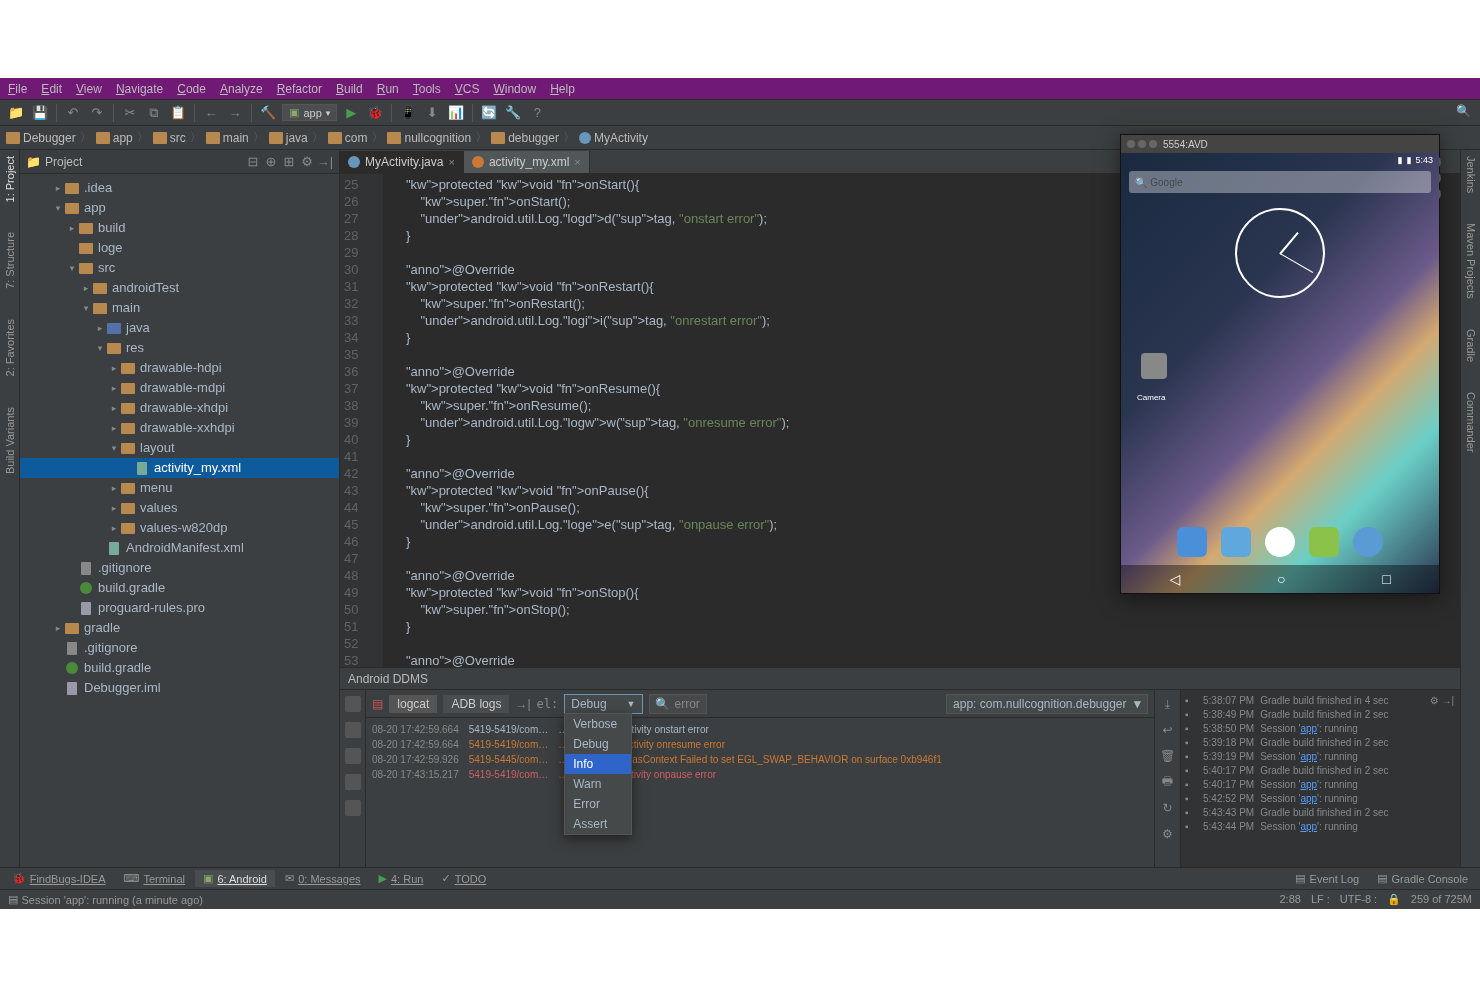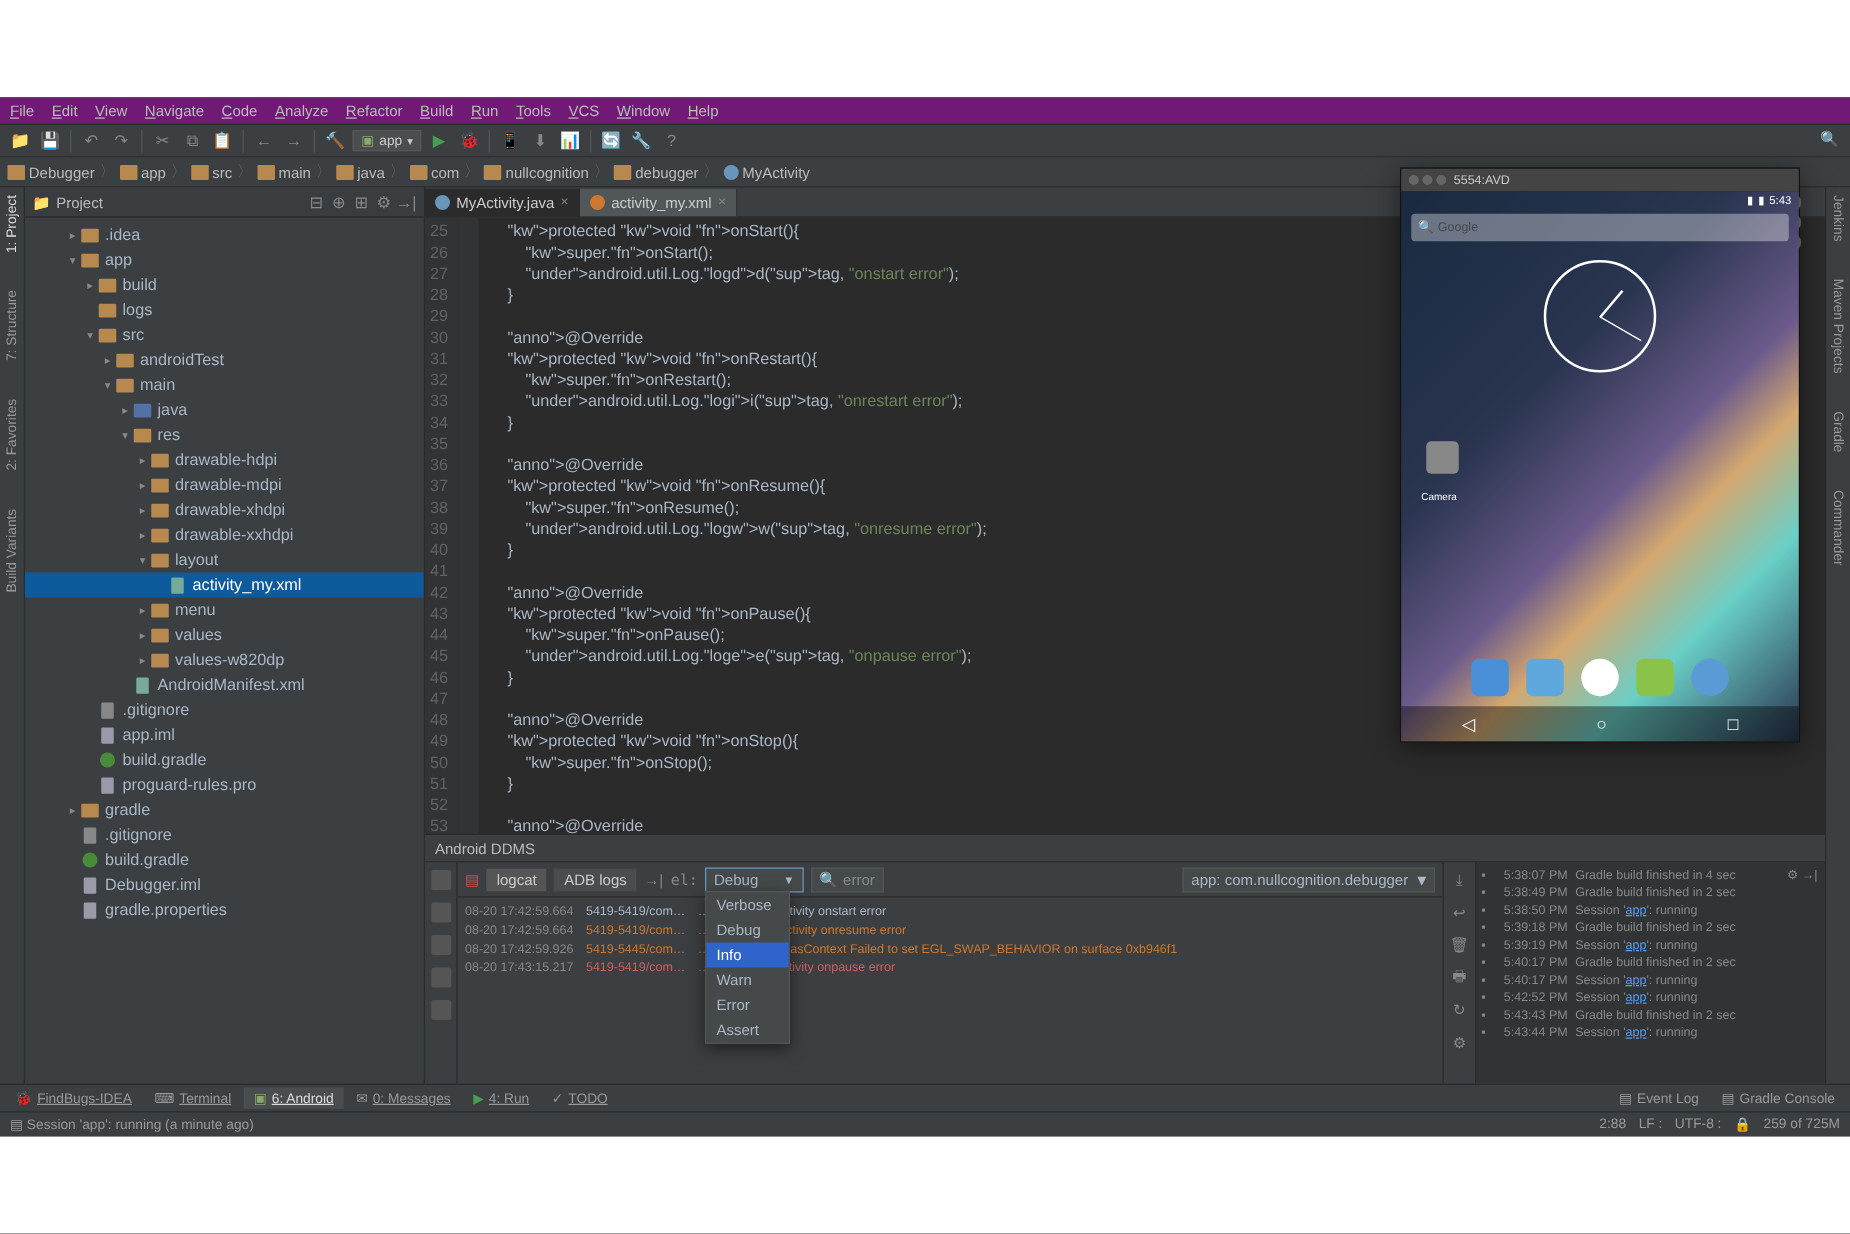--- a/index.html
+++ b/index.html
@@ -286,21 +286,21 @@
               <span class="fi-folder"></span>
             </span>
      <span>build</span>
    </div>
           <div class="tree-row ">
      <span class="tree-indent" style="width:42px"></span>
      <span class="tree-arrow"></span>
      <span class="tree-icon">
               <span class="fi-folder"></span>
             </span>
-     <span>logs</span>
+     <span>loge</span>
    </div>
           <div class="tree-row ">
      <span class="tree-indent" style="width:42px"></span>
      <span class="tree-arrow">▾</span>
      <span class="tree-icon">
               <span class="fi-folder"></span>
             </span>
      <span>src</span>
    </div>
           <div class="tree-row ">
@@ -420,79 +420,63 @@
      <span class="tree-arrow"></span>
      <span class="tree-icon">
               <span class="fi-git"></span>
             </span>
      <span>.gitignore</span>
    </div>
           <div class="tree-row ">
      <span class="tree-indent" style="width:42px"></span>
      <span class="tree-arrow"></span>
      <span class="tree-icon">
+              <span class="fi-gradle"></span>
+            </span>
+     <span>build.gradle</span>
+   </div>
+          <div class="tree-row ">
+     <span class="tree-indent" style="width:42px"></span>
+     <span class="tree-arrow"></span>
+     <span class="tree-icon">
               <span class="fi-file"></span>
             </span>
-     <span>app.iml</span>
-   </div>
-          <div class="tree-row ">
-     <span class="tree-indent" style="width:42px"></span>
+     <span>proguard-rules.pro</span>
+   </div>
+          <div class="tree-row ">
+     <span class="tree-indent" style="width:28px"></span>
+     <span class="tree-arrow">▸</span>
+     <span class="tree-icon">
+              <span class="fi-folder"></span>
+            </span>
+     <span>gradle</span>
+   </div>
+          <div class="tree-row ">
+     <span class="tree-indent" style="width:28px"></span>
+     <span class="tree-arrow"></span>
+     <span class="tree-icon">
+              <span class="fi-git"></span>
+            </span>
+     <span>.gitignore</span>
+   </div>
+          <div class="tree-row ">
+     <span class="tree-indent" style="width:28px"></span>
      <span class="tree-arrow"></span>
      <span class="tree-icon">
               <span class="fi-gradle"></span>
             </span>
      <span>build.gradle</span>
    </div>
           <div class="tree-row ">
-     <span class="tree-indent" style="width:42px"></span>
+     <span class="tree-indent" style="width:28px"></span>
      <span class="tree-arrow"></span>
      <span class="tree-icon">
               <span class="fi-file"></span>
             </span>
-     <span>proguard-rules.pro</span>
-   </div>
-          <div class="tree-row ">
-     <span class="tree-indent" style="width:28px"></span>
-     <span class="tree-arrow">▸</span>
-     <span class="tree-icon">
-              <span class="fi-folder"></span>
-            </span>
-     <span>gradle</span>
-   </div>
-          <div class="tree-row ">
-     <span class="tree-indent" style="width:28px"></span>
-     <span class="tree-arrow"></span>
-     <span class="tree-icon">
-              <span class="fi-git"></span>
-            </span>
-     <span>.gitignore</span>
-   </div>
-          <div class="tree-row ">
-     <span class="tree-indent" style="width:28px"></span>
-     <span class="tree-arrow"></span>
-     <span class="tree-icon">
-              <span class="fi-gradle"></span>
-            </span>
-     <span>build.gradle</span>
-   </div>
-          <div class="tree-row ">
-     <span class="tree-indent" style="width:28px"></span>
-     <span class="tree-arrow"></span>
-     <span class="tree-icon">
-              <span class="fi-file"></span>
-            </span>
      <span>Debugger.iml</span>
-   </div>
-          <div class="tree-row ">
-     <span class="tree-indent" style="width:28px"></span>
-     <span class="tree-arrow"></span>
-     <span class="tree-icon">
-              <span class="fi-file"></span>
-            </span>
-     <span>gradle.properties</span>
    </div>
         </div>
     </div>
 
     <div class="editor-area">
       <div class="editor-tabs" id="editor-tabs">
           <div class="editor-tab active">
      <span class="tab-ico java"></span>
             <span>MyActivity.java</span>
             <span class="close">×</span>

